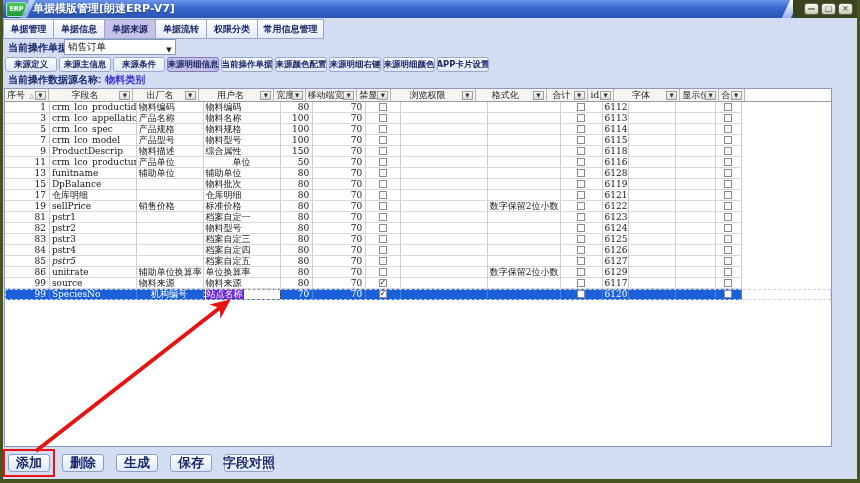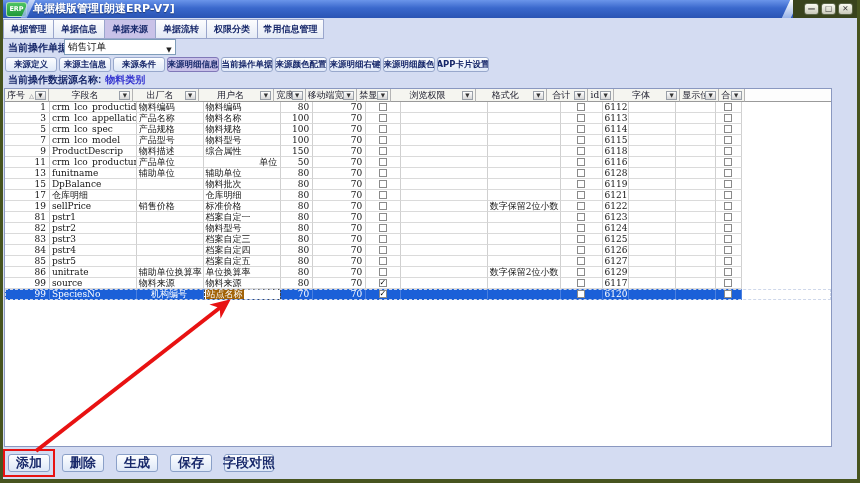--- a/index.html
+++ b/index.html
@@ -56,21 +56,21 @@
   .fb{width:11px;height:9px;box-sizing:border-box;border:1px solid #9aa0a8;background:linear-gradient(#fff,#d8d8d8);
       font-size:5.5px;line-height:7px;text-align:center;color:#333;flex:none;}
   .gr{display:flex;height:11px;}
   .gc{box-sizing:border-box;height:11px;line-height:10px;font-size:9px;color:#141414;overflow:hidden;
       border-right:1px solid #d0d0d0;border-bottom:1px solid #dadada;padding:0 3px 0 2px;white-space:nowrap;}
   .gc.rest{border-right:none;border-bottom:none;}
   .gr.sel .gc{background:#1b60d8;color:#fff;border-bottom-color:#1b60d8;border-right-color:#4a80e0;}
   .gr.sel{outline:1px dashed #cfd8ea;outline-offset:-1px;}
   .gr.sel .gc.rest{background:#fff;}
   .gc.edit{background:#fff !important;outline:1px dashed #444;outline-offset:-1px;}
-  .seltxt{background:#a16207;color:#fff;padding:4px 1px;}
+  .seltxt{background:#6d28d9;color:#fff;padding:4px 1px;}
   .cb{display:inline-block;width:8px;height:8px;box-sizing:border-box;border:1px solid #8a8a8a;background:#fff;
       vertical-align:middle;font-size:8px;line-height:6px;text-align:center;color:#000;margin-top:-1px;}
   
   .footer{position:absolute;left:5px;top:454px;display:flex;gap:12px;}
   .fbn{width:42px;height:18px;box-sizing:border-box;border:1px solid #8aa0c8;border-radius:3px;
        background:linear-gradient(#fdfeff,#dde7f7);color:#18296b;font-size:13px;font-weight:bold;
        display:flex;align-items:center;justify-content:center;white-space:nowrap;}
   .fbn.wide{width:50px;}
   
   .overlay{position:absolute;left:0;top:0;width:854px;height:479px;pointer-events:none;z-index:99;}
@@ -272,21 +272,21 @@
           <div class="gc" style="width: 27px; text-align: right;">6118</div>
           <div class="gc" style="width: 47px; text-align: left;"></div>
           <div class="gc" style="width: 40px; text-align: left;"></div>
           <div class="gc" style="width: 26px; text-align: center;"><span class="cb"></span></div>
           <div class="gc rest" style="width: 89px; text-align: left;"></div>
         </div>
         <div class="gr">
           <div class="gc" style="width: 45px; text-align: right;">11</div>
           <div class="gc" style="width: 87px; text-align: left;">crm_lco_productunit</div>
           <div class="gc" style="width: 67px; text-align: left;">产品单位</div>
-          <div class="gc" style="width: 78px; text-align: right;">单位</div>
+          <div class="gc" style="width: 78px; text-align: center;">单位</div>
           <div class="gc" style="width: 32px; text-align: right;">50</div>
           <div class="gc" style="width: 53px; text-align: right;">70</div>
           <div class="gc" style="width: 35px; text-align: center;"><span class="cb"></span></div>
           <div class="gc" style="width: 87px; text-align: left;"></div>
           <div class="gc" style="width: 73px; text-align: left;"></div>
           <div class="gc" style="width: 42px; text-align: center;"><span class="cb"></span></div>
           <div class="gc" style="width: 27px; text-align: right;">6116</div>
           <div class="gc" style="width: 47px; text-align: left;"></div>
           <div class="gc" style="width: 40px; text-align: left;"></div>
           <div class="gc" style="width: 26px; text-align: center;"><span class="cb"></span></div>
@@ -423,21 +423,21 @@
           <div class="gc" style="width: 73px; text-align: left;"></div>
           <div class="gc" style="width: 42px; text-align: center;"><span class="cb"></span></div>
           <div class="gc" style="width: 27px; text-align: right;">6126</div>
           <div class="gc" style="width: 47px; text-align: left;"></div>
           <div class="gc" style="width: 40px; text-align: left;"></div>
           <div class="gc" style="width: 26px; text-align: center;"><span class="cb"></span></div>
           <div class="gc rest" style="width: 89px; text-align: left;"></div>
         </div>
         <div class="gr">
           <div class="gc" style="width: 45px; text-align: right;">85</div>
-          <div class="gc" style="width: 87px; text-align: left;">pstr5</div>
+          <div class="gc" style="width: 87px; text-align: left; font-style: italic;">pstr5</div>
           <div class="gc" style="width: 67px; text-align: left;"></div>
           <div class="gc" style="width: 78px; text-align: left;">档案自定五</div>
           <div class="gc" style="width: 32px; text-align: right;">80</div>
           <div class="gc" style="width: 53px; text-align: right;">70</div>
           <div class="gc" style="width: 35px; text-align: center;"><span class="cb"></span></div>
           <div class="gc" style="width: 87px; text-align: left;"></div>
           <div class="gc" style="width: 73px; text-align: left;"></div>
           <div class="gc" style="width: 42px; text-align: center;"><span class="cb"></span></div>
           <div class="gc" style="width: 27px; text-align: right;">6127</div>
           <div class="gc" style="width: 47px; text-align: left;"></div>

